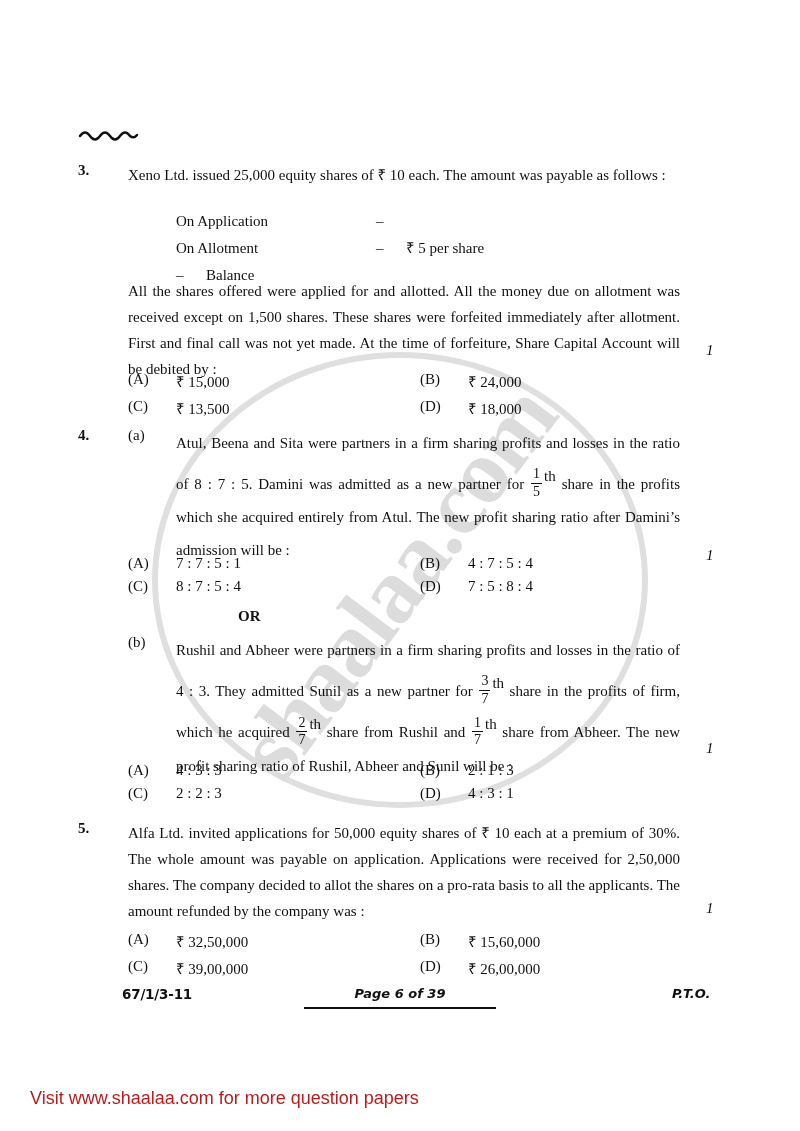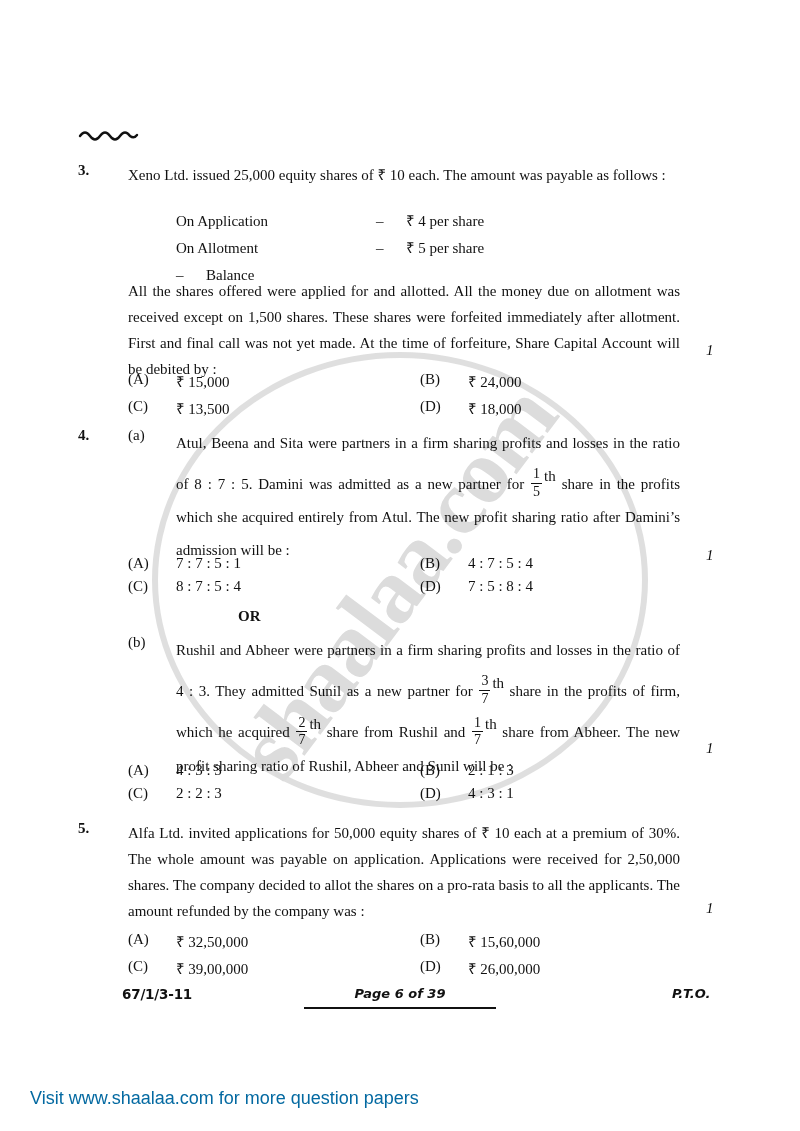--- a/index.html
+++ b/index.html
@@ -128,21 +128,21 @@
   }
   #footer .pto {
     position:absolute; left:672px; top:0;
     font-family:"DejaVu Sans", sans-serif;
     font-style:italic; font-size:13px; font-weight:600;
   }
 
   #banner {
     position:absolute; left:30px; top:1088px;
     font-family:"Liberation Sans", sans-serif;
-    font-size:18px; color:#0369a1;
+    font-size:18px; color:#b91c1c;
     z-index:3;
   }
 </style>
 </head>
 <body>
 
 <div id="watermark">
   <div id="wm-circle"></div>
   <div id="wm-text">
     <span>shaalaa.com</span>
@@ -156,21 +156,20 @@
   </svg>
 
   <div class="qblock">
     <div class="qnum" style="top:162px">3.</div>
     <div class="qtext indent-main" style="top:162px">Xeno Ltd. issued 25,000 equity shares of ₹ 10 each. The amount was payable as follows :</div>
 
     <div class="paytable" style="top:208px">
       <div class="row">
         <span class="c1">On Application</span>
         <span class="c2">–</span>
-        <span class="c3">₹ 4 per share</span>
       </div>
       <div class="row">
         <span class="c1">On Allotment</span>
         <span class="c2">–</span>
         <span class="c3">₹ 5 per share</span>
       </div>
       <div class="row">
         <span class="c2">–</span>
         <span class="c3">Balance</span>
       </div>

